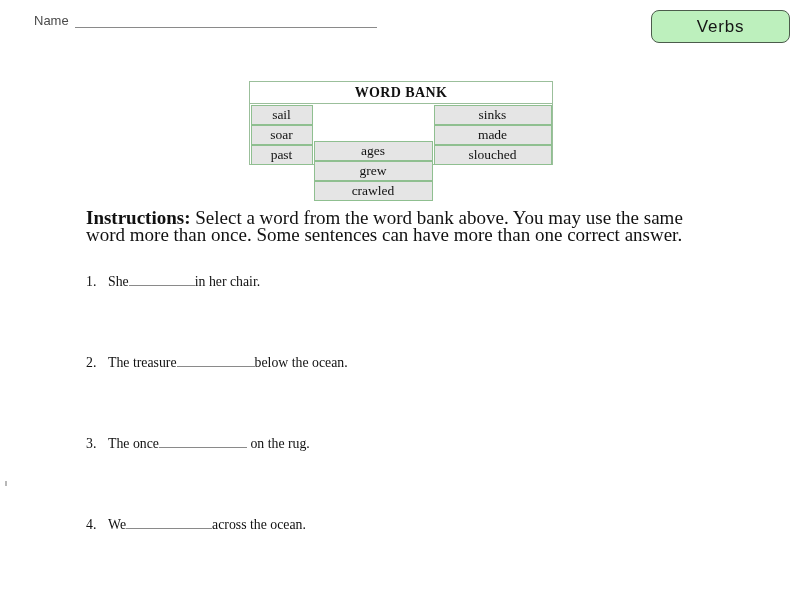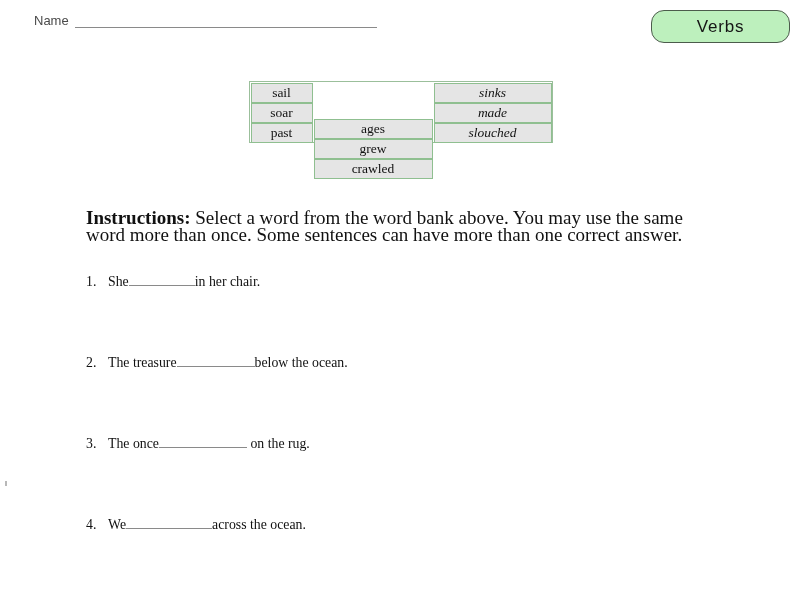--- a/index.html
+++ b/index.html
@@ -42,21 +42,21 @@
   
   #verbs-badge {
     position: absolute;
     left: 651px;
     top: 10px;
     width: 139px;
     height: 33px;
     box-sizing: border-box;
     background: #bdf0bd;
     border: 1.6px solid #4c5c4c;
-    border-radius: 13px;
+    border-radius: 8px;
     display: flex;
     align-items: center;
     justify-content: center;
   }
   #verbs-badge-label {
     font-family: "Liberation Sans", sans-serif;
     font-size: 17px;
     color: #151515;
     letter-spacing: 0.8px;
   }
@@ -92,21 +92,21 @@
     line-height: 18px;
     text-align: center;
     font-size: 13.5px;
     color: #111111;
     background: #e5e5e5;
     border: 1.3px solid #8fbf90;
     margin: 0.5px;
   }
   .wb-c0 { flex: 0 0 62px; }
   .wb-c1 { flex: 1 1 auto; margin-top: 37px; }
-  .wb-c2 { flex: 0 0 118px; font-style: italic; }
+  .wb-c2 { flex: 0 0 118px; }
 
   
   #instructions {
     position: absolute;
     left: 86px;
     top: 209px;
     width: 614px;
     font-size: 19px;
     line-height: 17px;
     color: #111111;
@@ -158,20 +158,21 @@
 <div id="name-row">
   <span id="name-label">Name</span>
   <span id="name-blank"></span>
 </div>
 
 <div id="verbs-badge">
   <span id="verbs-badge-label">Verbs</span>
 </div>
 
 <div id="word-bank">
+  <div id="word-bank-title">WORD BANK</div>
   <div id="word-bank-body">
       <div class="wb-row">
         <div class="wb-cell wb-c0">sail</div>
         <div class="wb-cell wb-c1">ages</div>
         <div class="wb-cell wb-c2">sinks</div>
       </div>
       <div class="wb-row">
         <div class="wb-cell wb-c0">soar</div>
         <div class="wb-cell wb-c1">grew</div>
         <div class="wb-cell wb-c2">made</div>

